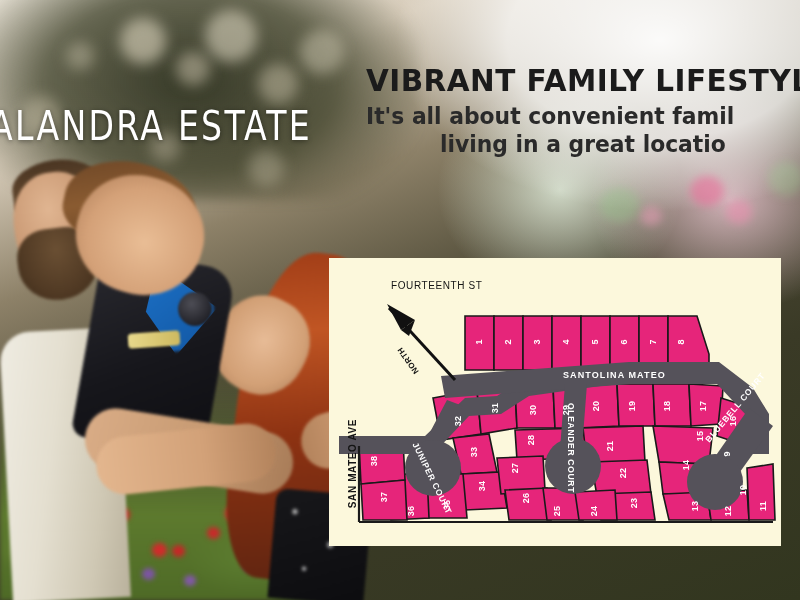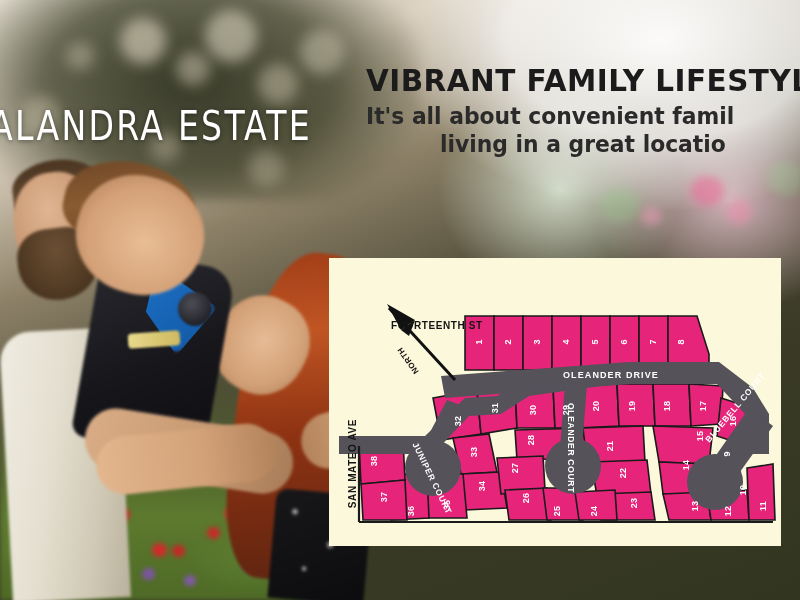--- a/index.html
+++ b/index.html
@@ -219,25 +219,24 @@
     background: #FCF8DC;
     overflow: hidden;
   }
 
   .map-svg { position: absolute; left: 0; top: 0; }
 
   .street-top {
     position: absolute;
     left: 62px; top: 22px;
     font-size: 10px;
-    font-weight: 700;
+    font-weight: 400;
     letter-spacing: 0.6px;
     color: #141414;
     white-space: nowrap;
-    margin-top: 40px;
   }
   .street-left {
     position: absolute;
     left: -32px; top: 200px;
     width: 110px;
     font-size: 10px;
     font-weight: 700;
     letter-spacing: 0.6px;
     color: #141414;
     transform: rotate(-90deg);
@@ -414,21 +413,21 @@
         <line x1="60" y1="50" x2="126" y2="122" stroke="#111111" stroke-width="3"></line>
         <polygon points="58,46 86,62 72,72" fill="#111111"></polygon>
         <polygon points="72,72 86,62 80,78" fill="#111111"></polygon>
       </g>
     </svg>
 
     <div class="street-top">FOURTEENTH ST</div>
     <div class="street-left">SAN MATEO AVE</div>
     <div class="north-label">NORTH</div>
 
-    <div class="road-name santolina" style="left:234px; top:112px;">OLEANDER DRIVE</div>
+    <div class="road-name santolina" style="left:234px; top:112px;">SANTOLINA MATEO</div>
     <div class="road-name" style="left:86px; top:180px; transform:rotate(64deg); transform-origin:left center;">JUNIPER COURT</div>
     <div class="road-name" style="left:242px; top:140px; transform:rotate(90deg); transform-origin:left center;">OLEANDER COURT</div>
     <div class="road-name" style="left:378px; top:178px; transform:rotate(-50deg); transform-origin:left center;">BLUEBELL COURT</div>
 
     <div id="lot-layer">
         <div class="lot-num" style="left: 150px; top: 84px; transform: translate(-50%, -50%) rotate(-90deg);">1</div>
         <div class="lot-num" style="left: 179px; top: 84px; transform: translate(-50%, -50%) rotate(-90deg);">2</div>
         <div class="lot-num" style="left: 208px; top: 84px; transform: translate(-50%, -50%) rotate(-90deg);">3</div>
         <div class="lot-num" style="left: 237px; top: 84px; transform: translate(-50%, -50%) rotate(-90deg);">4</div>
         <div class="lot-num" style="left: 266px; top: 84px; transform: translate(-50%, -50%) rotate(-90deg);">5</div>

